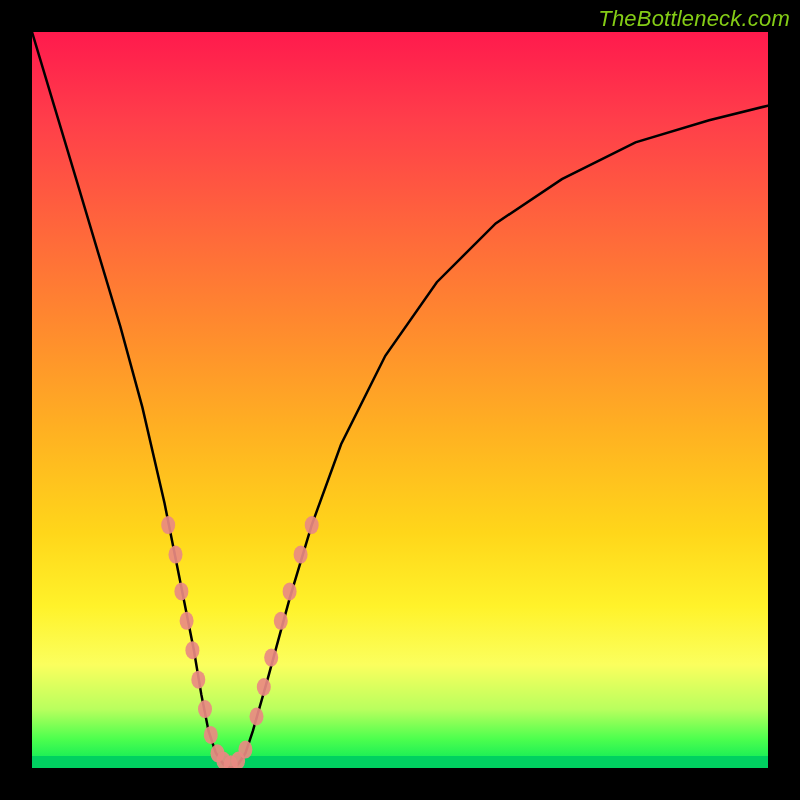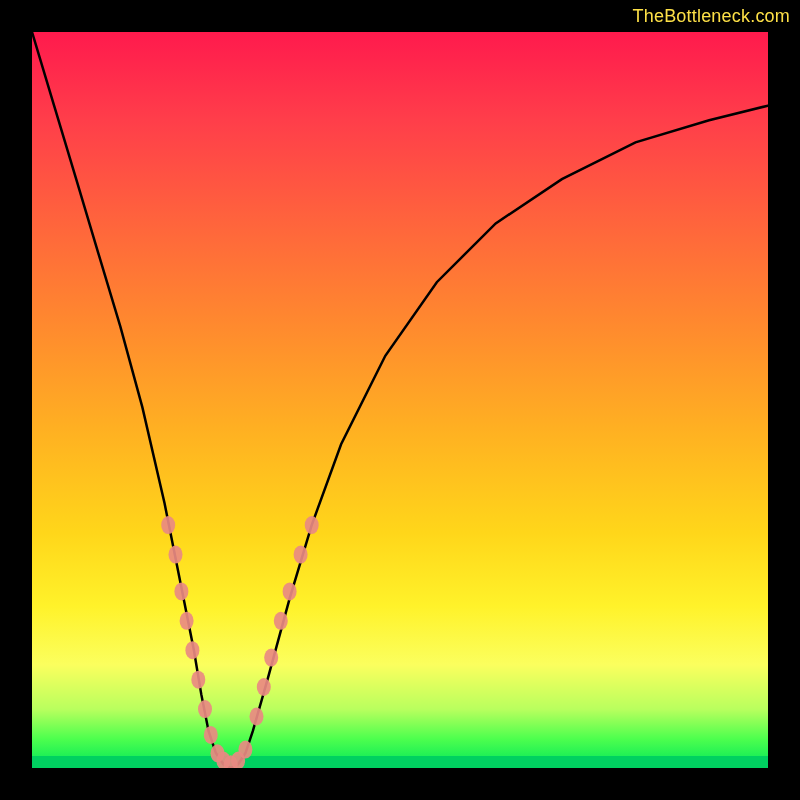--- a/index.html
+++ b/index.html
@@ -46,24 +46,25 @@
     left: 0;
     right: 0;
     bottom: 0;
     height: 12px;
     background: #00d060;
   }
   .watermark {
     position: absolute;
     top: 6px;
     right: 10px;
-    font-size: 18px;
-    color: #fde047;
+    font-size: 22px;
+    color: #84cc16;
     letter-spacing: 0.2px;
     font-weight: 500;
+    font-style: italic;
   }
   svg.curve {
     position: absolute;
     left: 0;
     top: 0;
     width: 736px;
     height: 736px;
     pointer-events: none;
   }
   .marker {

